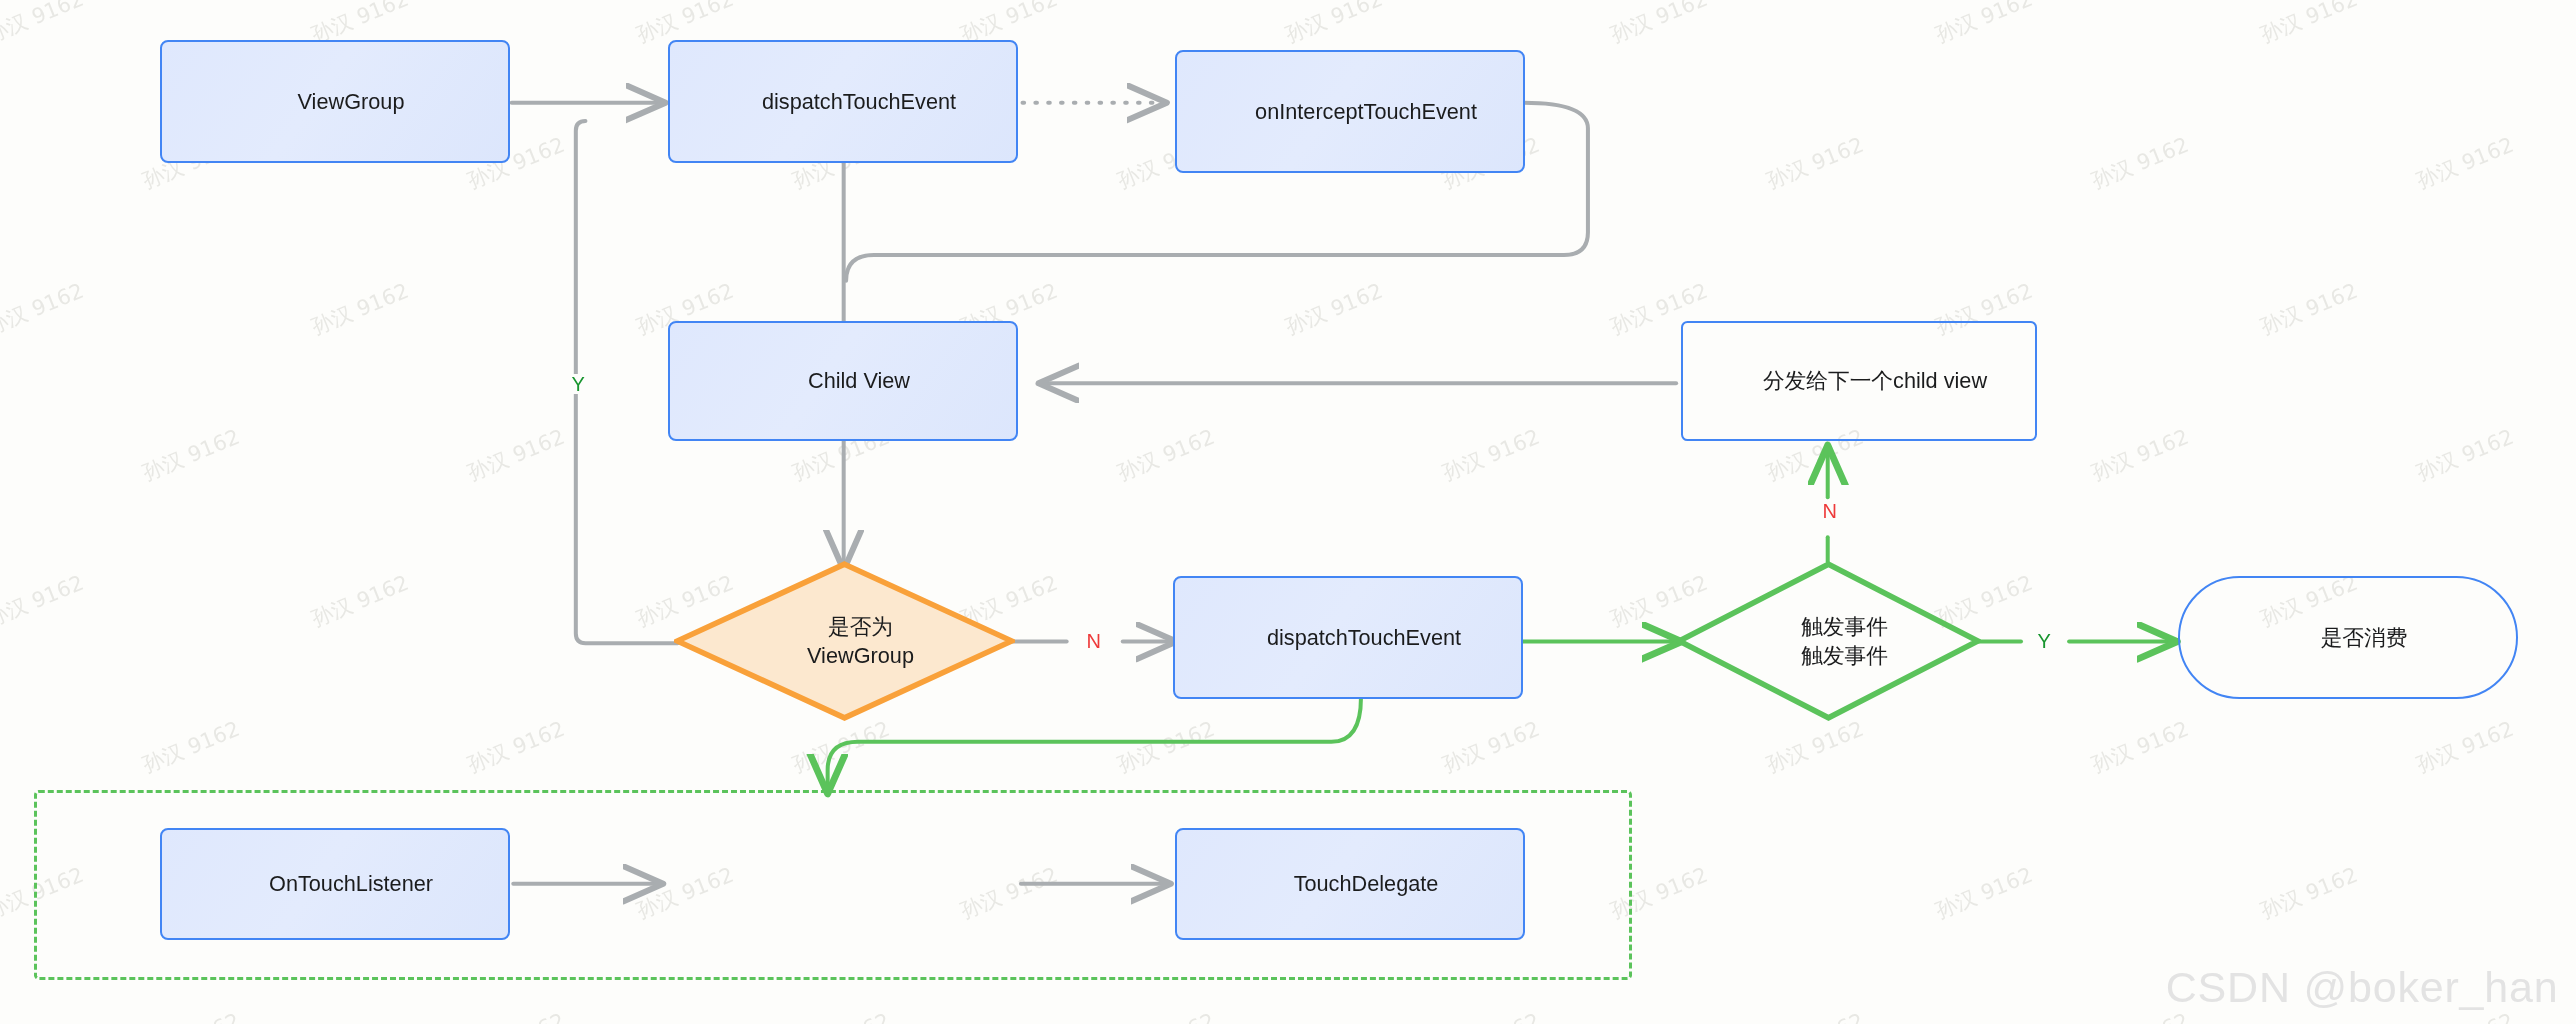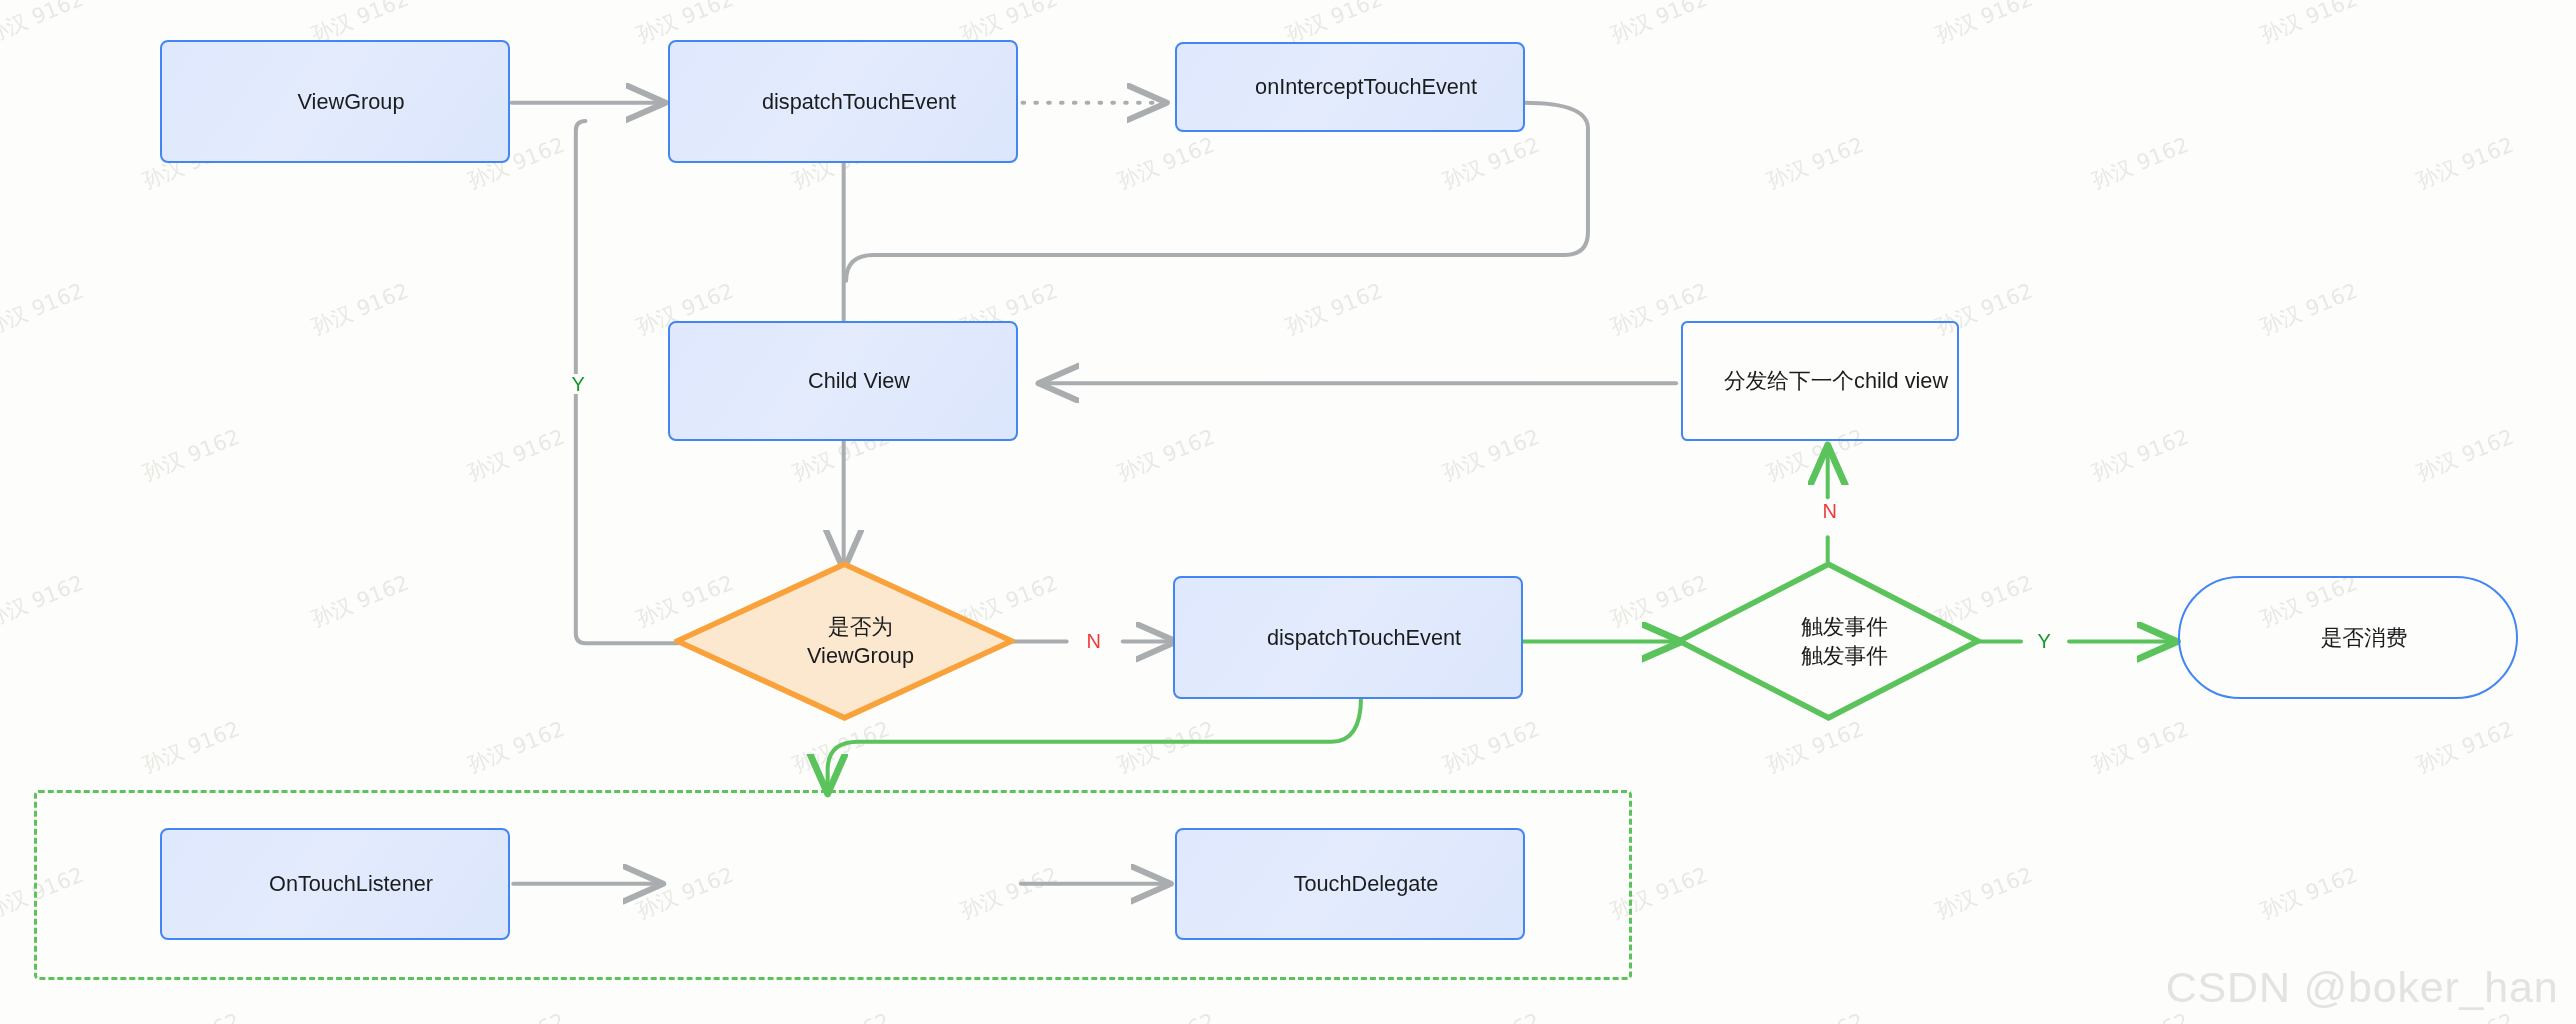--- a/index.html
+++ b/index.html
@@ -235,29 +235,29 @@
   <div class="group-box" style="left:34px; top:790px; width:1592px; height:184px;"></div>
 
   <div class="node proc" style="left:160px; top:40px; width:350px; height:123px;">
     <span>ViewGroup</span>
   </div>
 
   <div class="node proc" style="left:668px; top:40px; width:350px; height:123px;">
     <span>dispatchTouchEvent</span>
   </div>
 
-  <div class="node proc" style="left:1175px; top:42px; width:350px; height:90px;">
+  <div class="node proc" style="left:1175px; top:50px; width:350px; height:123px;">
     <span>onInterceptTouchEvent</span>
   </div>
 
   <div class="node proc" style="left:668px; top:321px; width:350px; height:120px;">
     <span>Child View</span>
   </div>
 
-  <div class="node plain" style="left:1681px; top:321px; width:278px; height:120px;">
+  <div class="node plain" style="left:1681px; top:321px; width:356px; height:120px;">
     <span>分发给下一个child view</span>
   </div>
 
   <div class="node diamond-wrap" style="left:674px; top:561px; width:341px; height:160px;">
     <svg class="diamond-svg" viewBox="0 0 425 200" preserveAspectRatio="none">
       <polygon points="212.5,4 421,100 212.5,196 4,100" fill="#fce8cf" stroke="#f9a13a" stroke-width="7"></polygon>
     </svg>
     <div class="diamond-label">
       <span>是否为</span><br>
       <span>ViewGroup</span>

